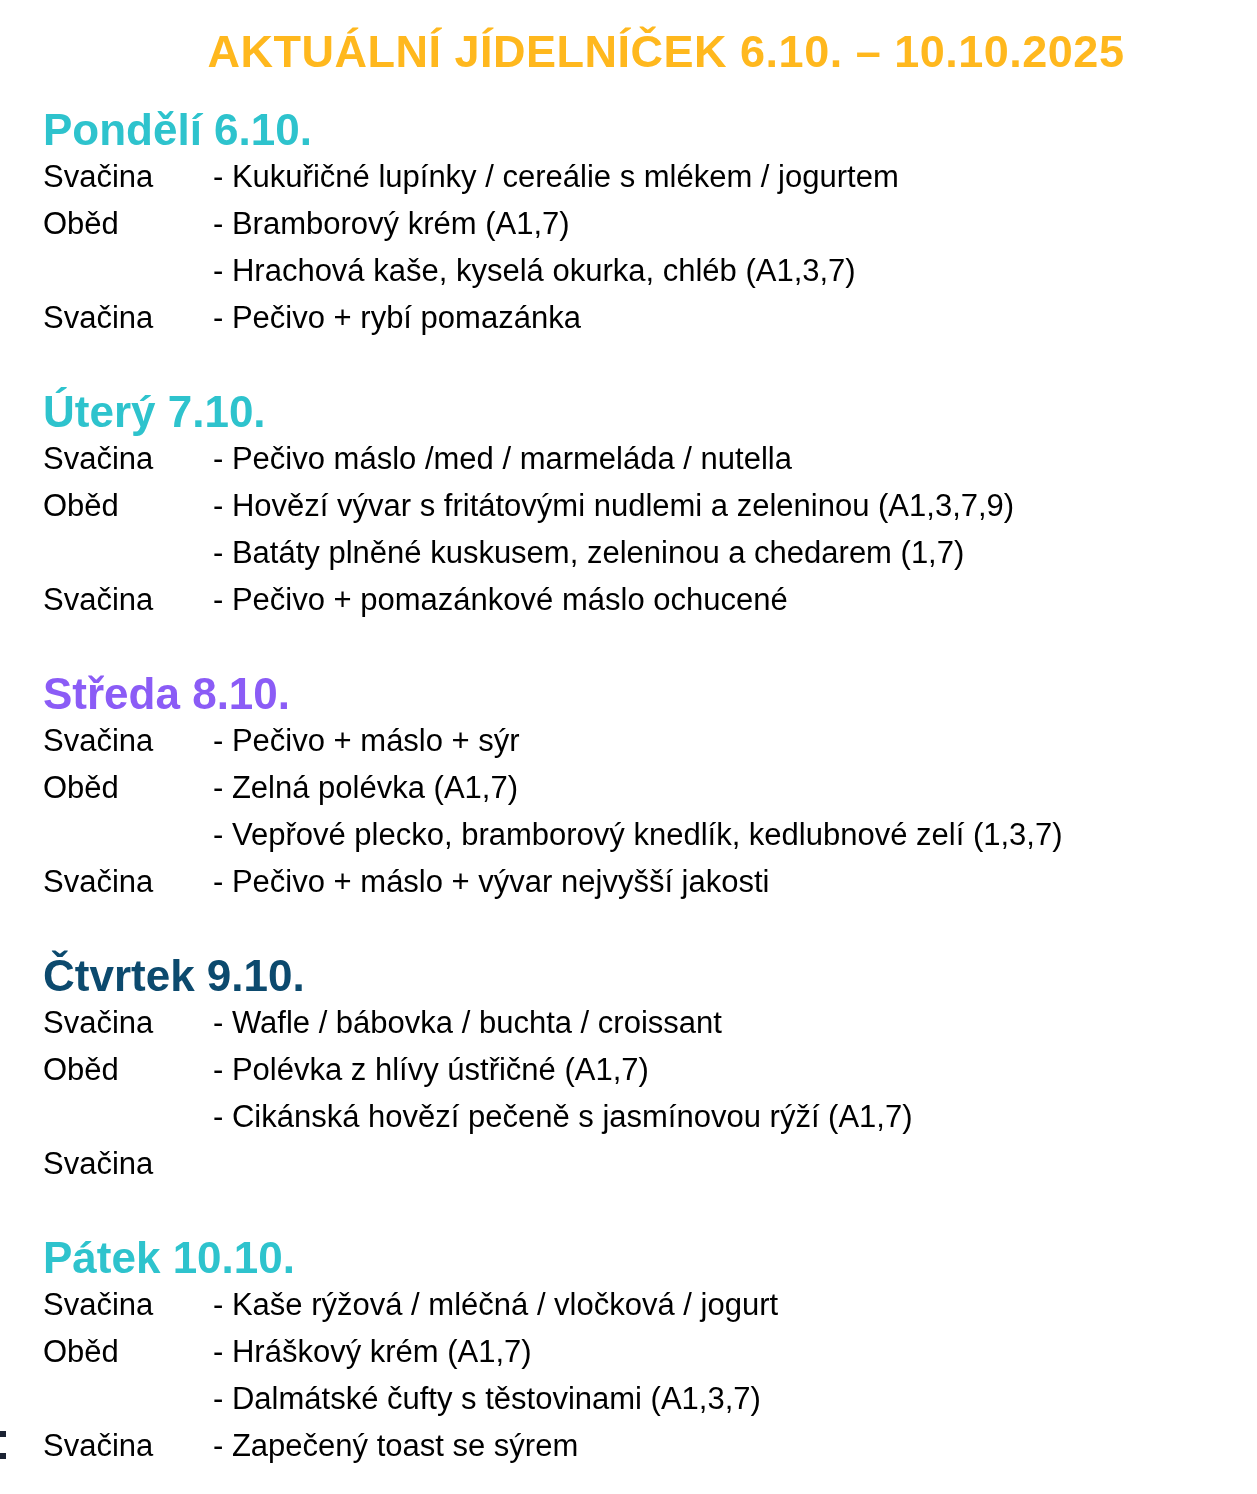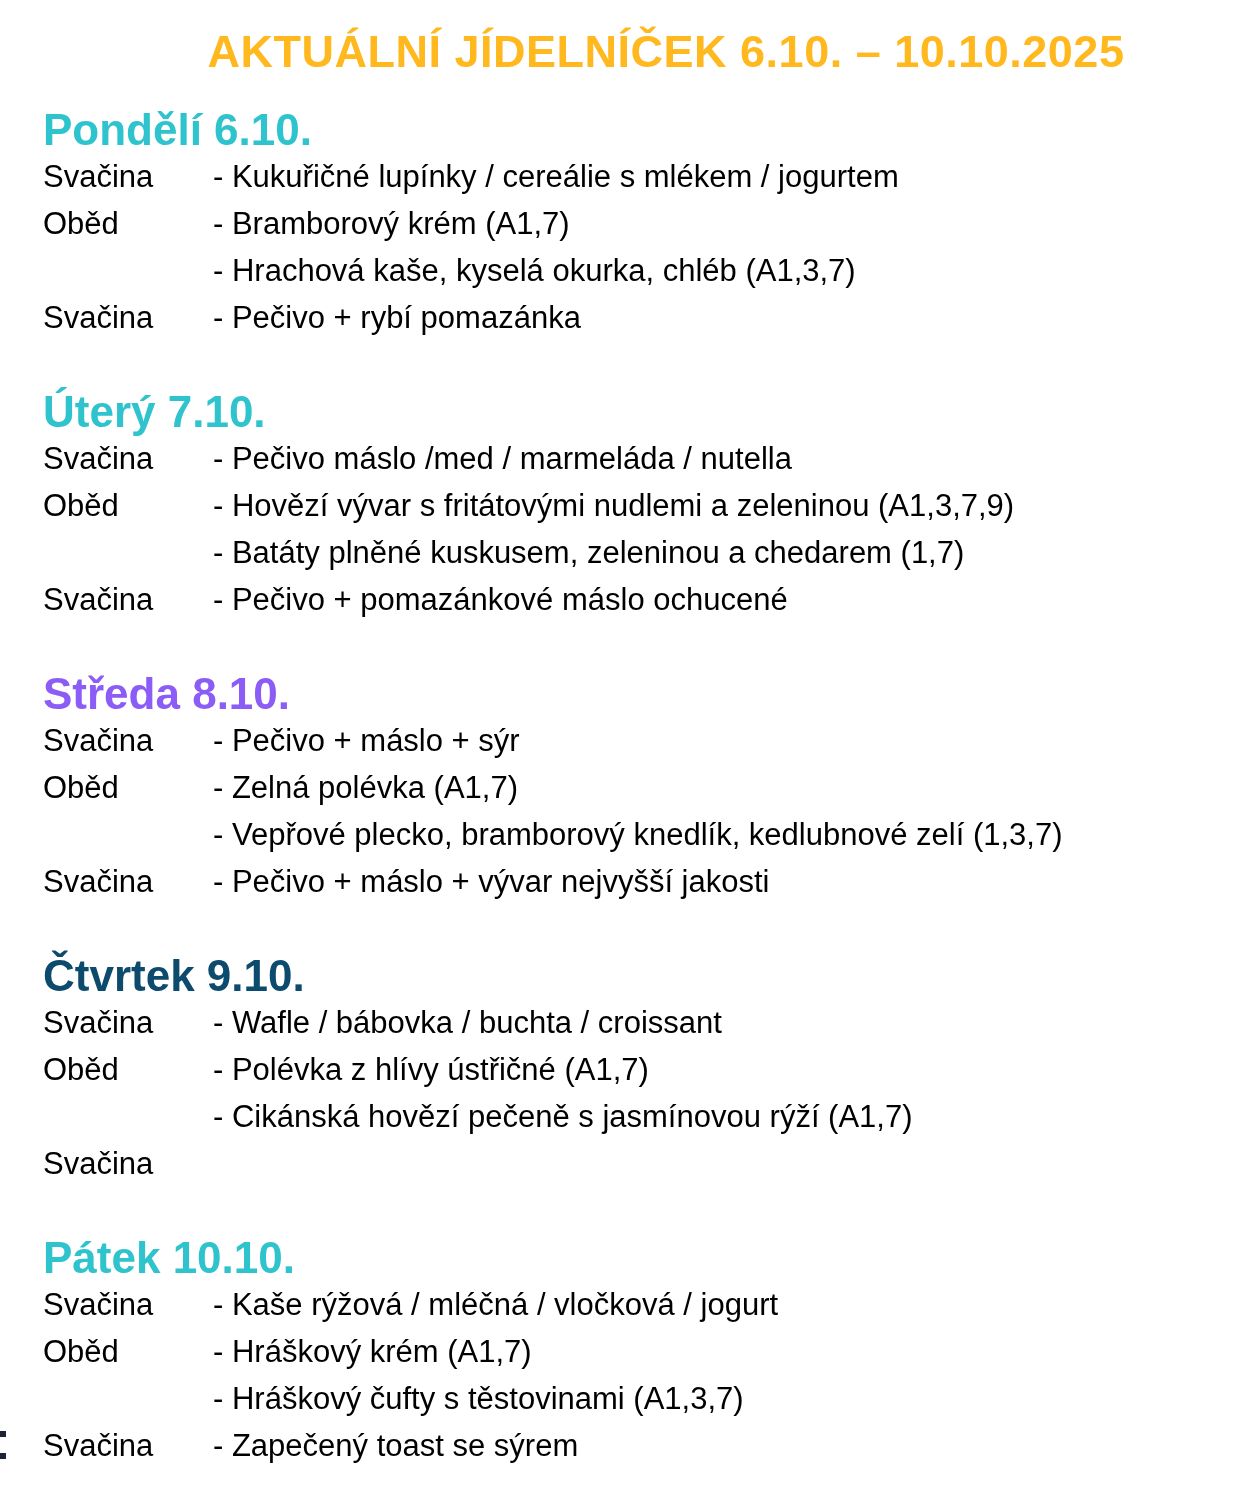--- a/index.html
+++ b/index.html
@@ -162,21 +162,21 @@
   <div class="row">
     <span class="label">Svačina</span>
     <span class="dish">- Kaše rýžová / mléčná / vločková / jogurt</span>
   </div>
         <div class="row">
     <span class="label">Oběd</span>
     <span class="dish">- Hráškový krém (A1,7)</span>
   </div>
         <div class="row">
     <span class="label"></span>
-    <span class="dish">- Hráškový čufty s těstovinami (A1,3,7)</span>
+    <span class="dish">- Dalmátské čufty s těstovinami (A1,3,7)</span>
   </div>
         <div class="row">
     <span class="label">Svačina</span>
     <span class="dish">- Zapečený toast se sýrem</span>
   </div>
       </section>
     </div>
 
   <div class="edge-mark"></div>
 </div>

